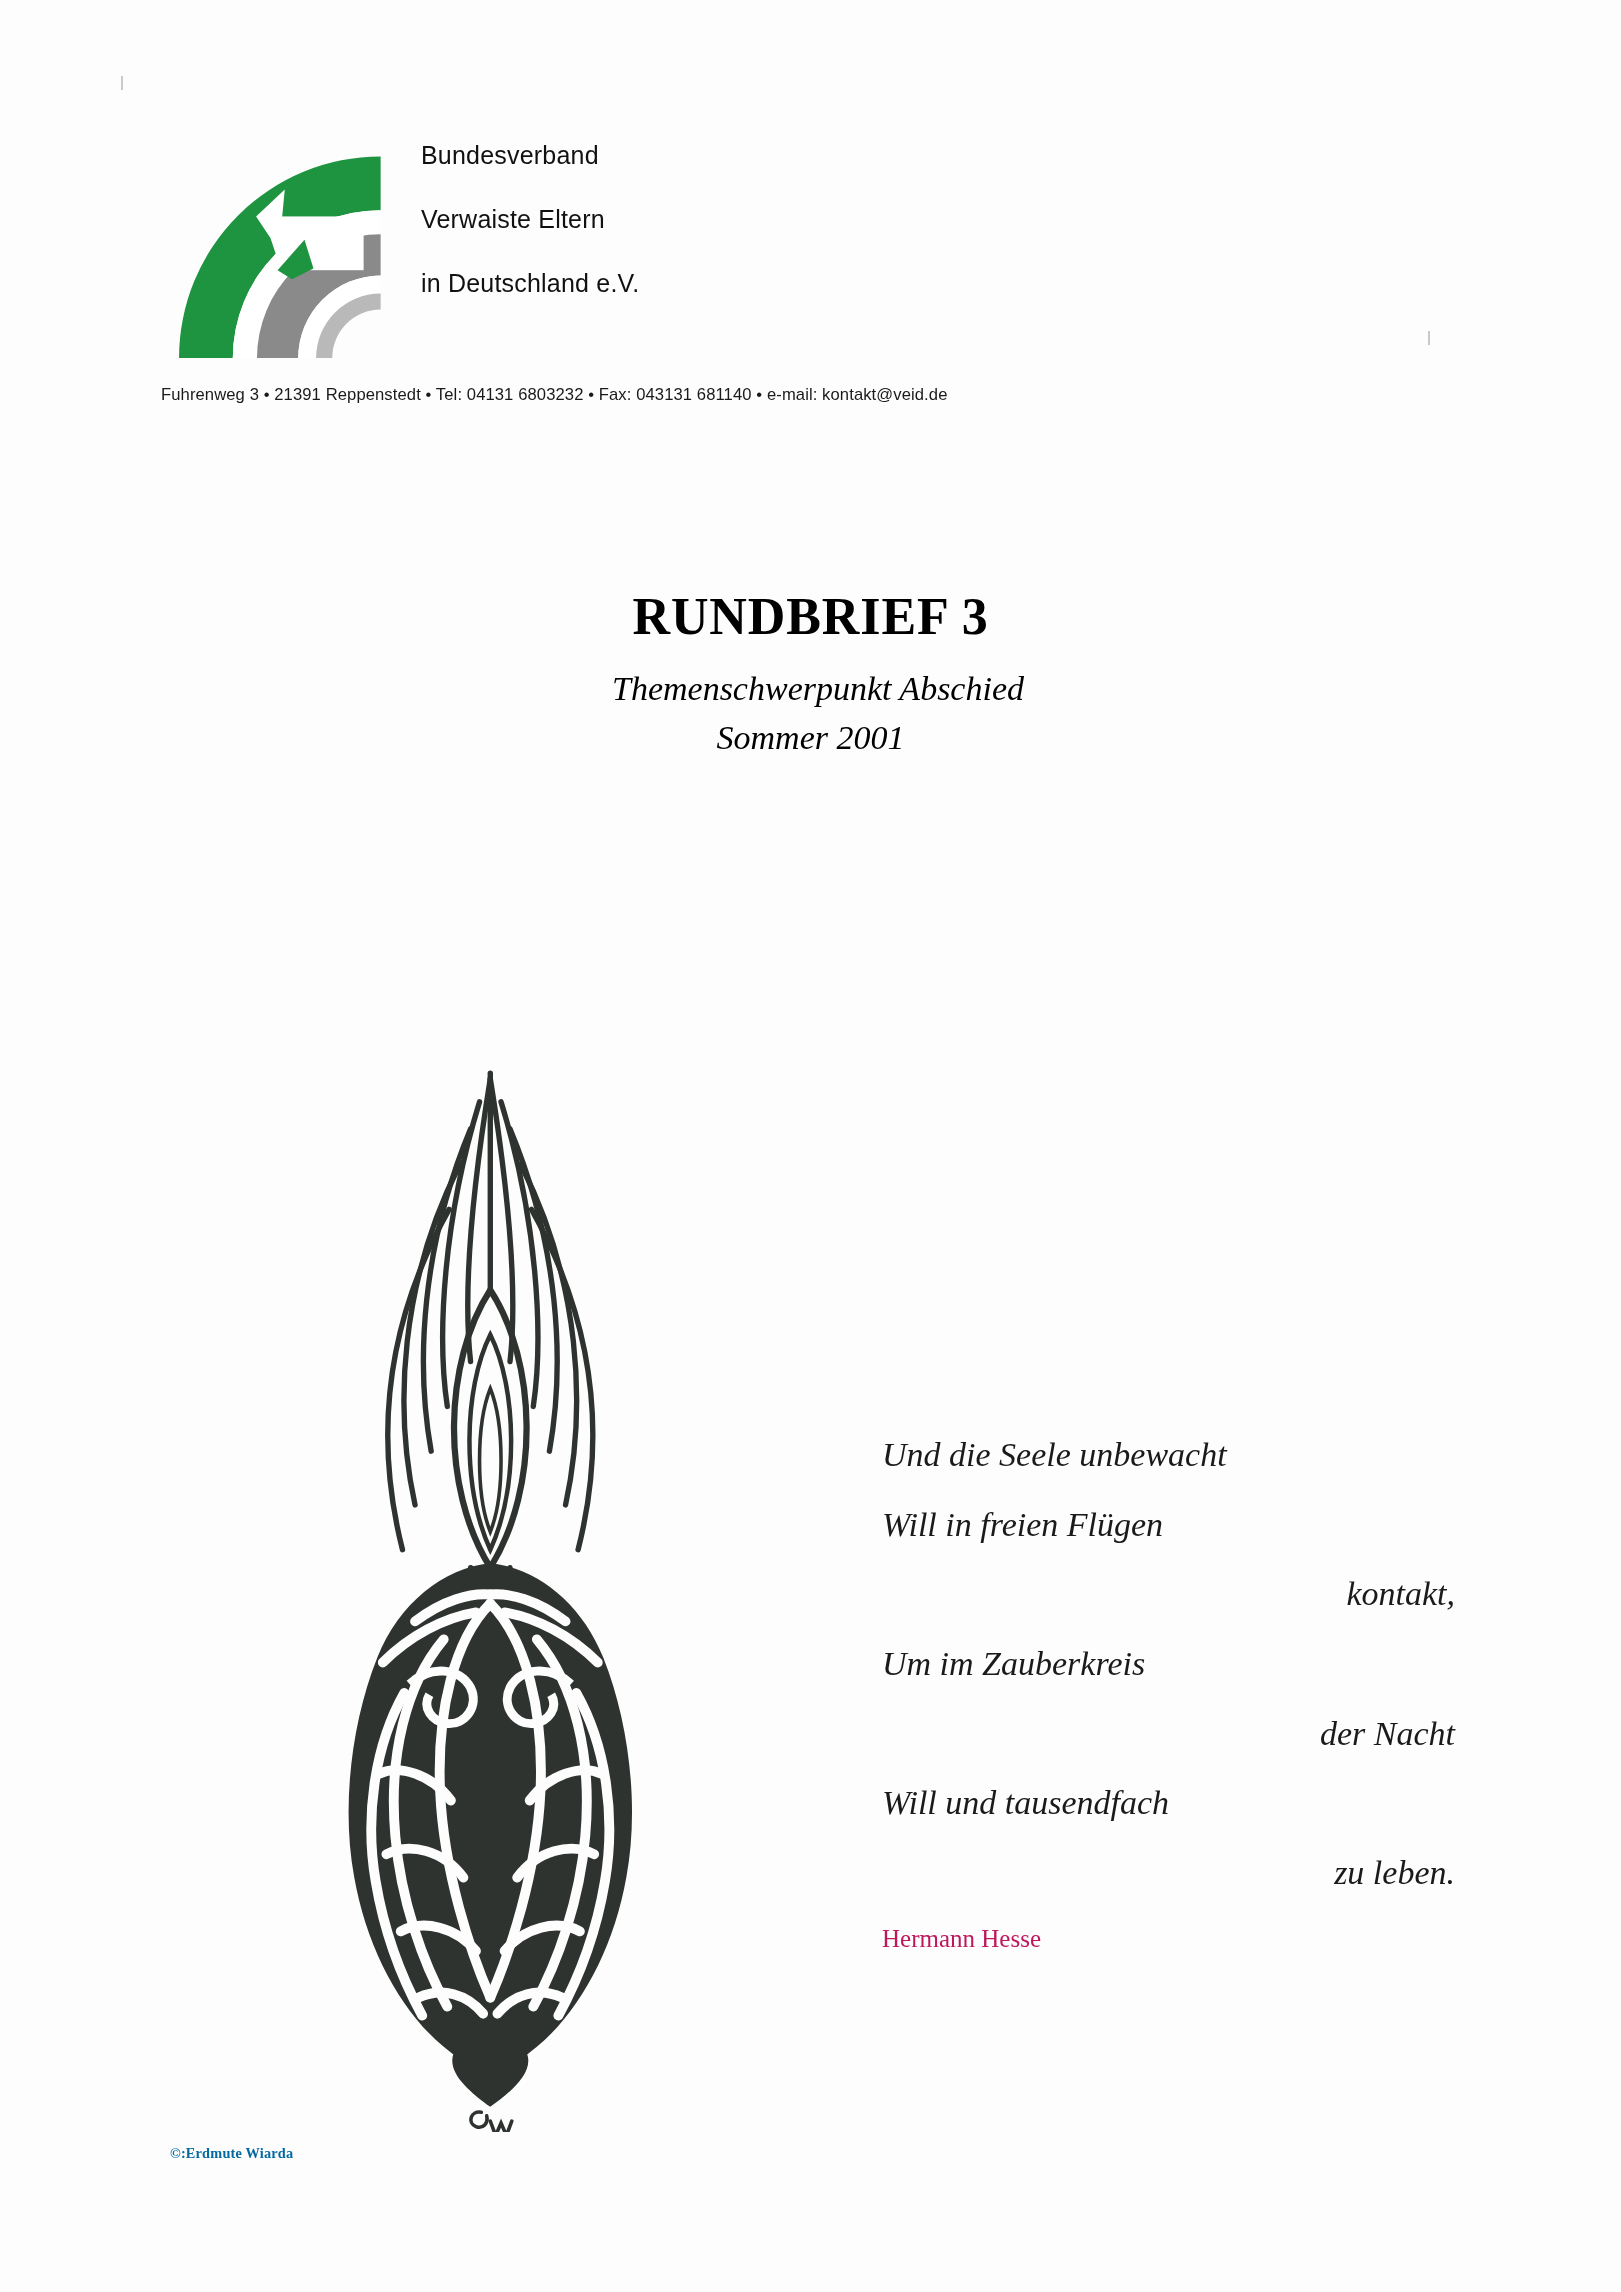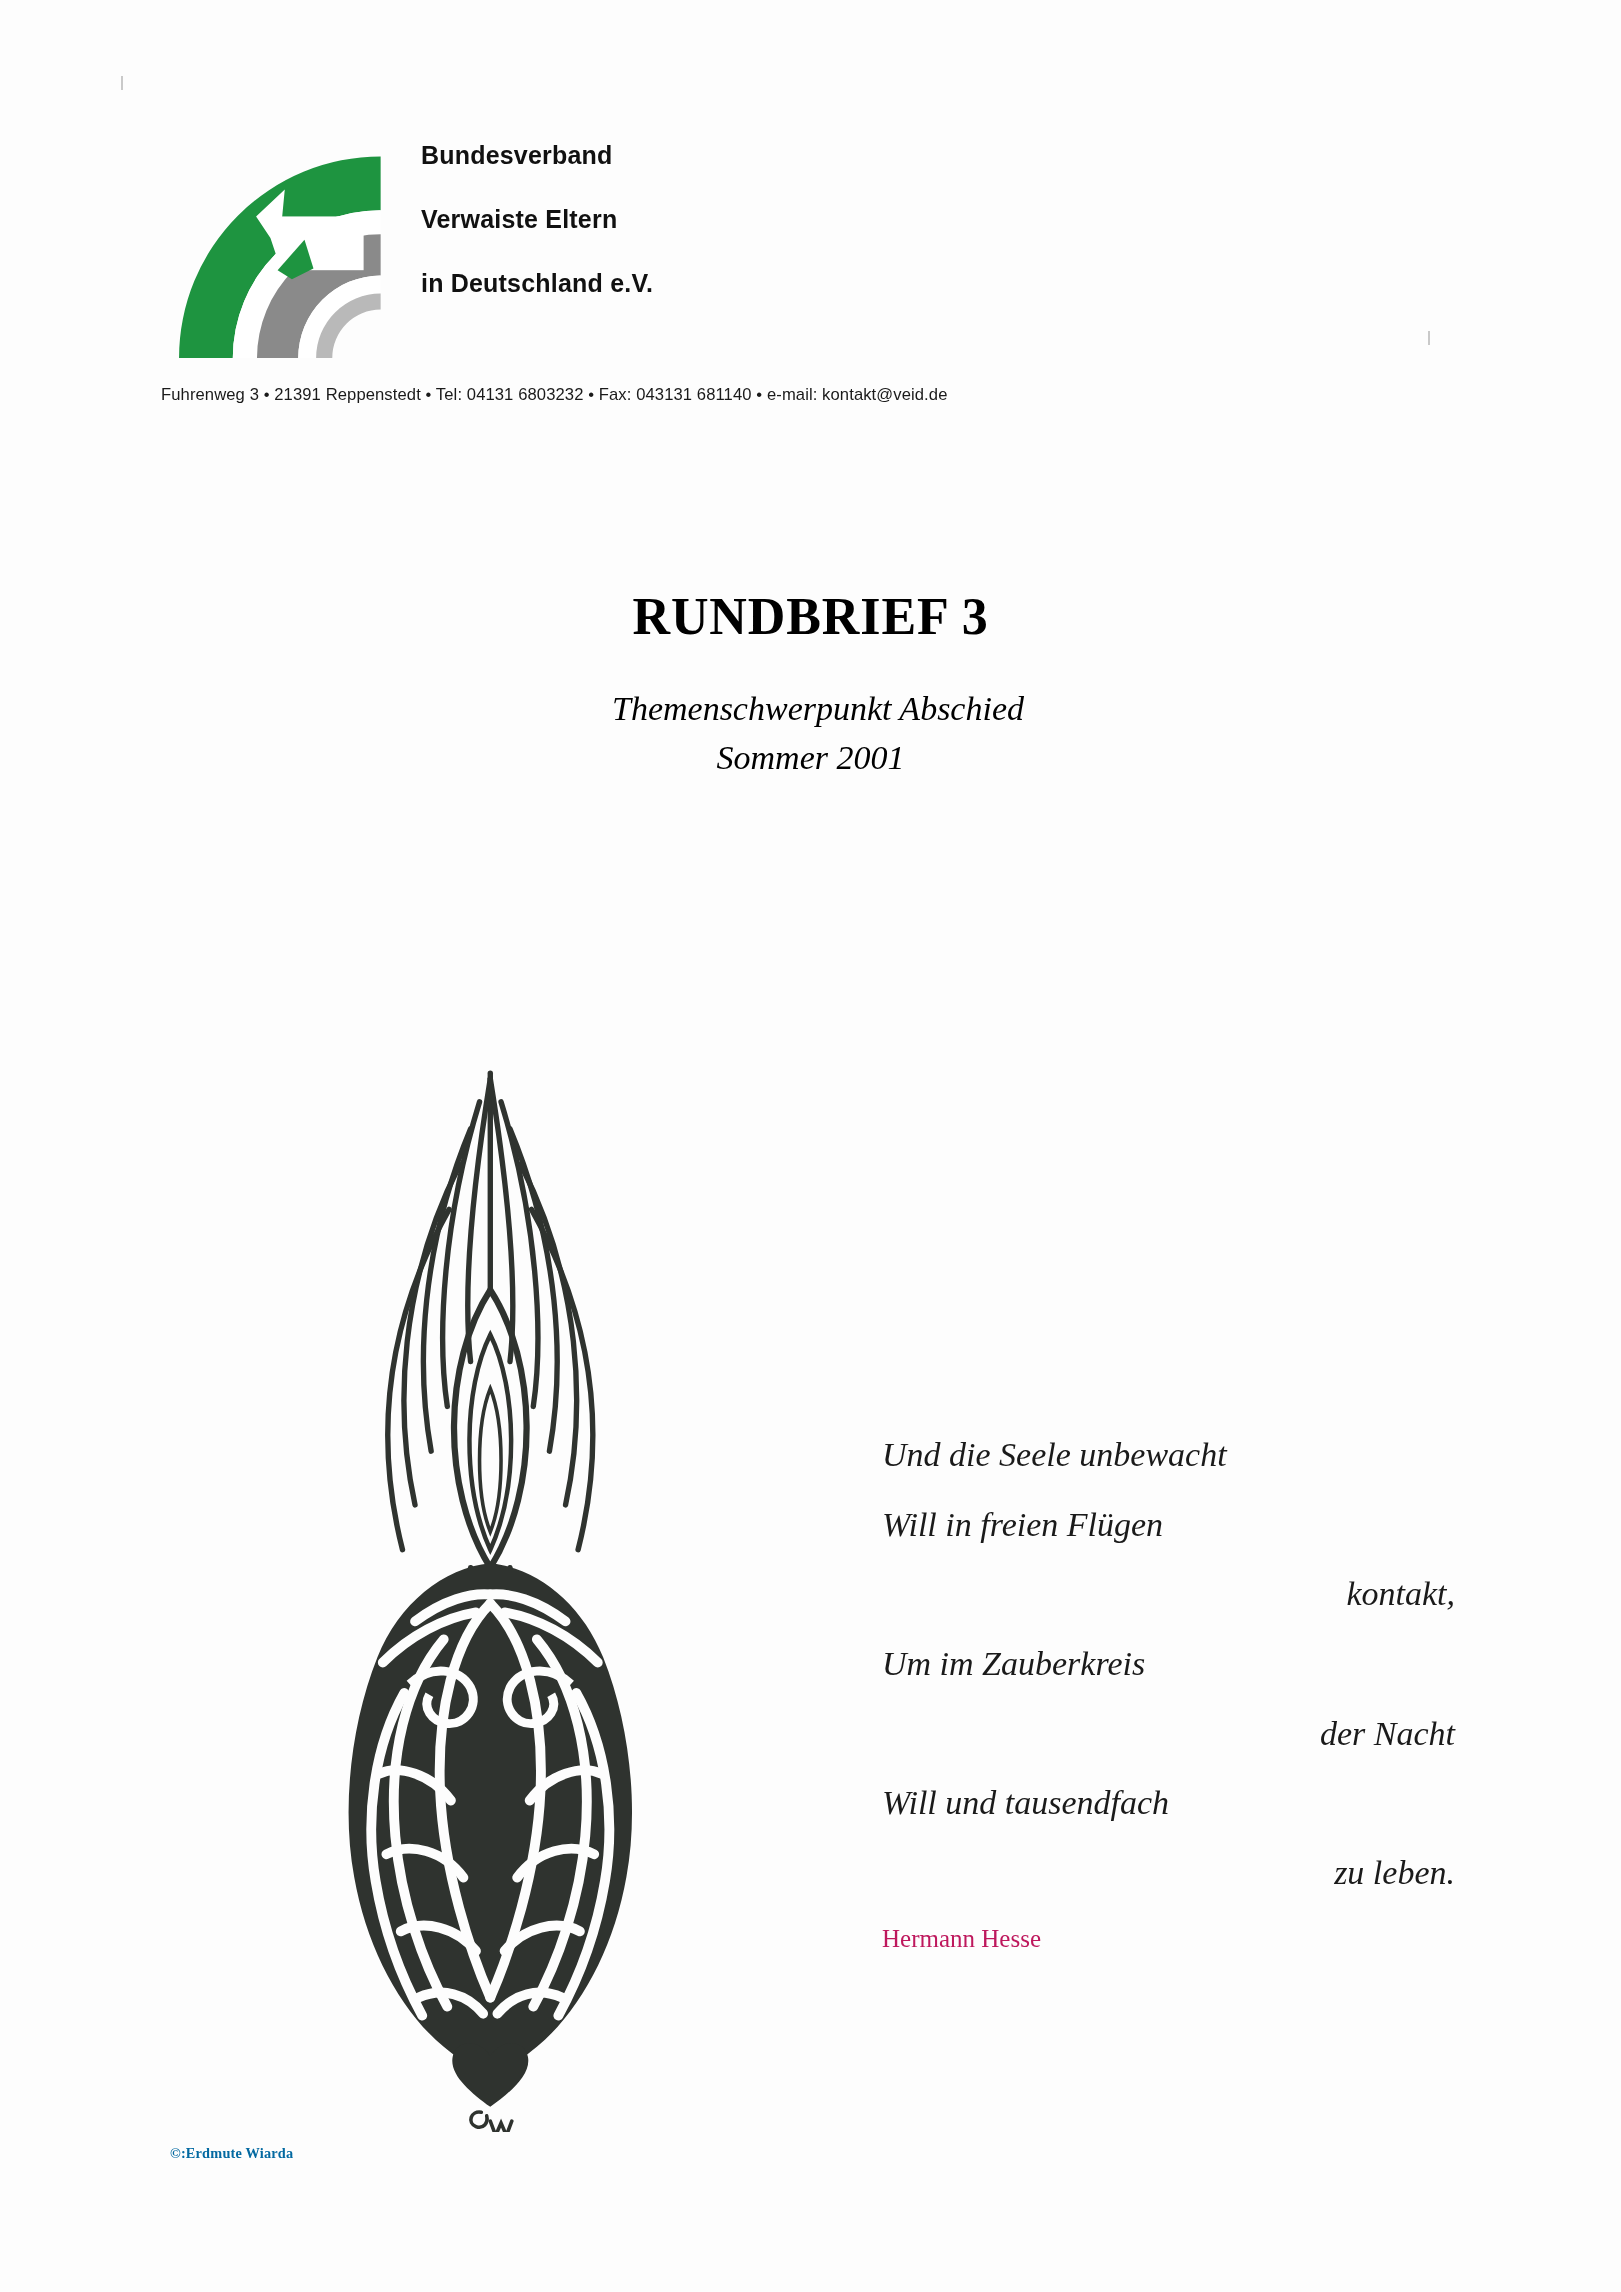--- a/index.html
+++ b/index.html
@@ -40,21 +40,21 @@
   }
 
   .org-lines {
     position: absolute;
     left: 251px;
     top: 18px;
     width: 627px;
   }
   .org-line {
     font-size: 25px;
-    font-weight: bold;
+    font-weight: normal;
     letter-spacing: 0.2px;
     color: #111;
     line-height: 1.0;
     margin-bottom: 39px;
     white-space: nowrap;
   }
 
   .contact-line {
     position: absolute;
     left: -9px;
@@ -94,21 +94,21 @@
     font-family: "Liberation Serif", serif;
     font-weight: bold;
     font-size: 52px;
     letter-spacing: 0.9px;
     color: #000;
   }
   .subtitle-1 {
     font-family: "Liberation Serif", serif;
     font-style: italic;
     font-size: 34px;
-    margin-top: 44px;
+    margin-top: 24px;
     color: #000;
     padding-left: 15px;
   }
   .subtitle-2 {
     font-family: Liberation Serif, serif;
     font-style: italic;
     font-size: 34px;
     margin-top: 10.7px;
     color: #000;
   }

